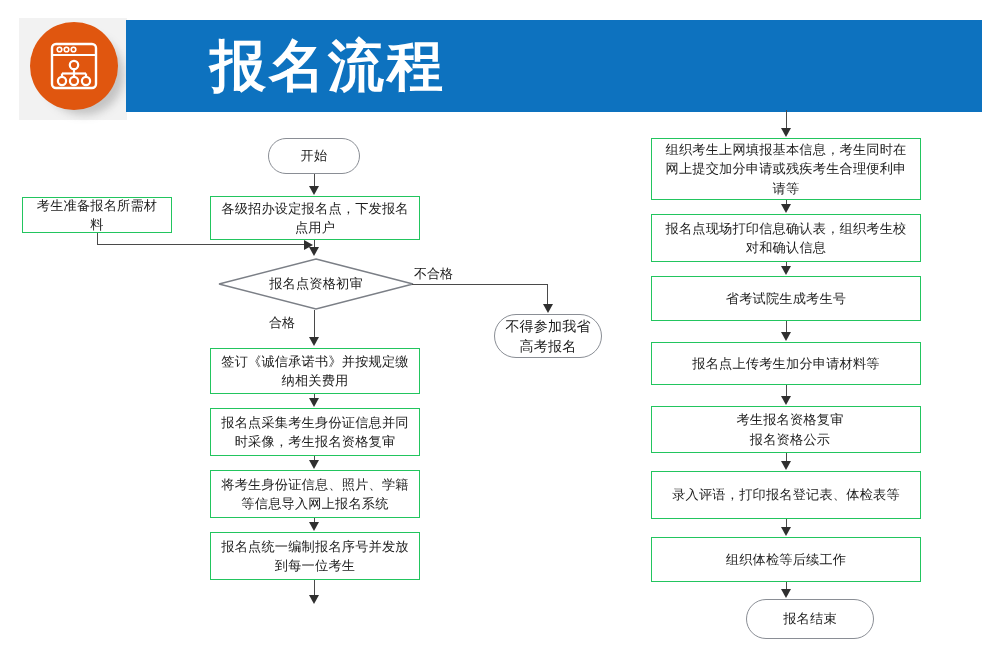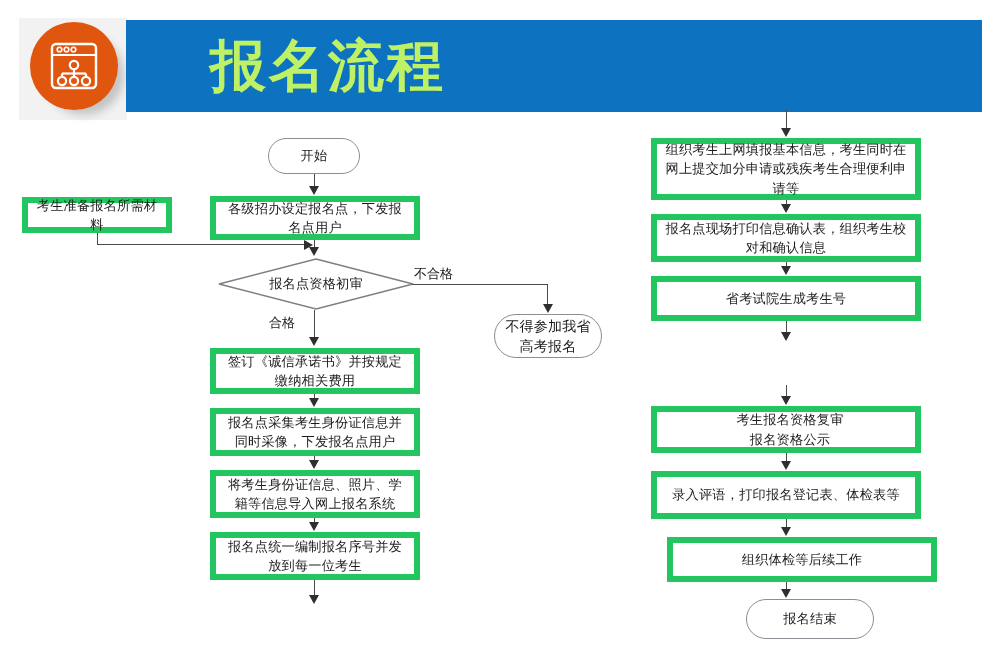--- a/index.html
+++ b/index.html
@@ -42,21 +42,21 @@
     position: absolute;
     left: 126px; top: 20px;
     width: 856px; height: 92px;
     background: #0d72bf;
   }
   #header-title {
     position: absolute;
     left: 84px;
     top: 50%;
     transform: translateY(-50%);
-    color: #bef264;
+    color: #ffffff;
     font-size: 56px;
     font-weight: bold;
     letter-spacing: 3px;
     line-height: 1;
     white-space: nowrap;
   }
 
   
   #flow-canvas {
     position: absolute;
@@ -72,21 +72,21 @@
     justify-content: center;
     text-align: center;
     background: #ffffff;
     border: 1px solid #7b7f86;
     color: #1c1c1c;
     font-size: 13.2px;
     line-height: 1.45;
     padding: 2px 8px;
     letter-spacing: 0.2px;
   }
-  .node.process { border: 6px solid #22c55e; }
+  .node.process { border: 1px solid #22c55e; }
   .node.terminator {
     border-radius: 999px;
     border: 1px solid #8a8e95;
   }
   .node.decision {
     border: none;
     background: transparent;
     padding: 0;
   }
   .node.decision .diamond-shape {
@@ -170,21 +170,21 @@
 
   <div class="node decision" style="left:218px; top:132px; width:196px; height:52px;">
     <svg class="diamond-shape" viewBox="0 0 196 52" preserveAspectRatio="none" aria-hidden="true">
       <polygon points="98,1 195,26 98,51 1,26" fill="#ffffff" stroke="#7b7f86" stroke-width="1.3" vector-effect="non-scaling-stroke"></polygon>
     </svg>
     <span class="diamond-label">报名点资格初审</span>
   </div>
 
   <div class="node process" style="left:210px; top:222px; width:210px; height:46px;">签订《诚信承诺书》并按规定缴纳相关费用</div>
 
-  <div class="node process" style="left:210px; top:282px; width:210px; height:48px;">报名点采集考生身份证信息并同时采像，下发报名点用户</div>
+  <div class="node process" style="left:210px; top:282px; width:210px; height:48px;">报名点采集考生身份证信息并同时采像，考生报名资格复审</div>
 
   <div class="node process" style="left:210px; top:344px; width:210px; height:48px;">将考生身份证信息、照片、学籍等信息导入网上报名系统</div>
 
   <div class="node process" style="left:210px; top:406px; width:210px; height:48px;">报名点统一编制报名序号并发放到每一位考生</div>
 
   <div class="node process" style="left:22px; top:71px; width:150px; height:36px;">考生准备报名所需材料</div>
 
   <div class="node terminator" style="left:494px; top:188px; width:108px; height:44px; font-size:14px;">不得参加我省高考报名</div>
 
   <div class="conn v" style="left:313.5px; top:48px; height:13px;"></div>
@@ -217,27 +217,28 @@
 
   <div class="conn v" style="left:313.5px; top:454px; height:16px;"></div>
   <div class="arrowhead down" style="left:309px; top:469px;"></div>
 
   <div class="node process" style="left:651px; top:12px; width:270px; height:62px;">组织考生上网填报基本信息，考生同时在网上提交加分申请或残疾考生合理便利申请等</div>
 
   <div class="node process" style="left:651px; top:88px; width:270px; height:48px;">报名点现场打印信息确认表，组织考生校对和确认信息</div>
 
   <div class="node process" style="left:651px; top:150px; width:270px; height:45px;text-align:center;">省考试院生成考生号</div>
 
+  <div class="node process" style="left:651px; top:216px; width:270px; height:43px;">报名点上传考生加分申请材料等</div>
 
   <div class="node process" style="left:651px; top:280px; width:270px; height:47px; white-space:pre-line;padding-left:16px;">考生报名资格复审
 报名资格公示</div>
 
   <div class="node process" style="left:651px; top:345px; width:270px; height:48px;">录入评语，打印报名登记表、体检表等</div>
 
-  <div class="node process" style="left:651px; top:411px; width:270px; height:45px;margin-left:16px;">组织体检等后续工作</div>
+  <div class="node process" style="left:651px; top:411px; width:270px; height:45px;">组织体检等后续工作</div>
 
   <div class="node terminator" style="left:746px; top:473px; width:128px; height:40px;">报名结束</div>
 
   <div class="conn v" style="left:785.5px; top:-16px; height:19px;"></div>
   <div class="arrowhead down" style="left:781px; top:2px;"></div>
 
   <div class="conn v" style="left:785.5px; top:74px; height:5px;"></div>
   <div class="arrowhead down" style="left:781px; top:78px;"></div>
 
   <div class="conn v" style="left:785.5px; top:136px; height:5px;"></div>

